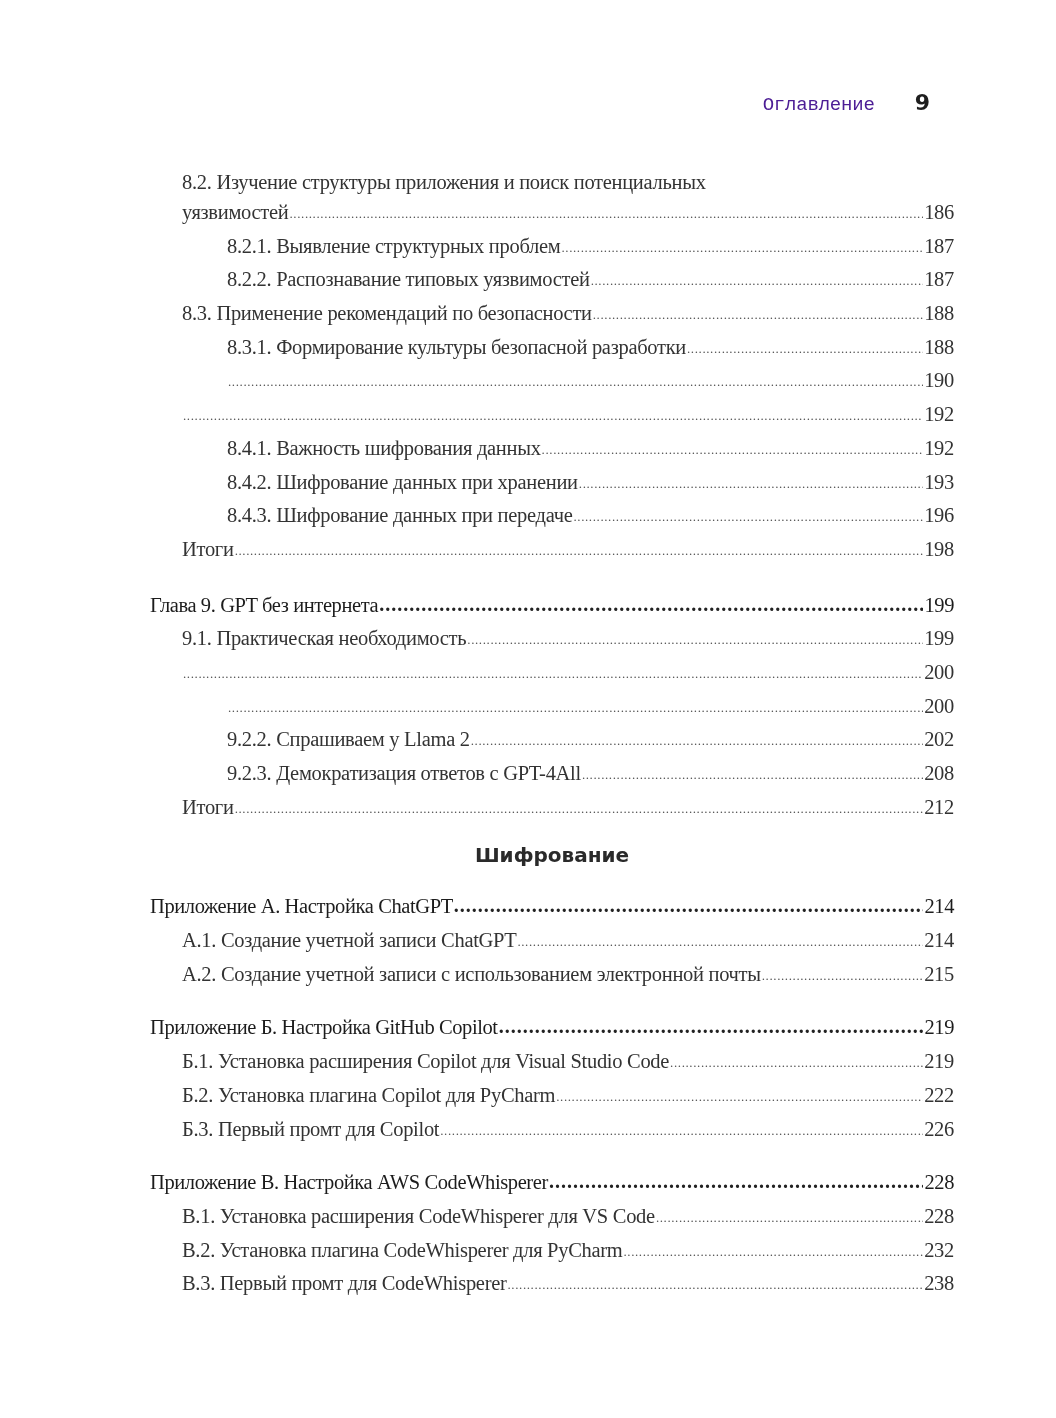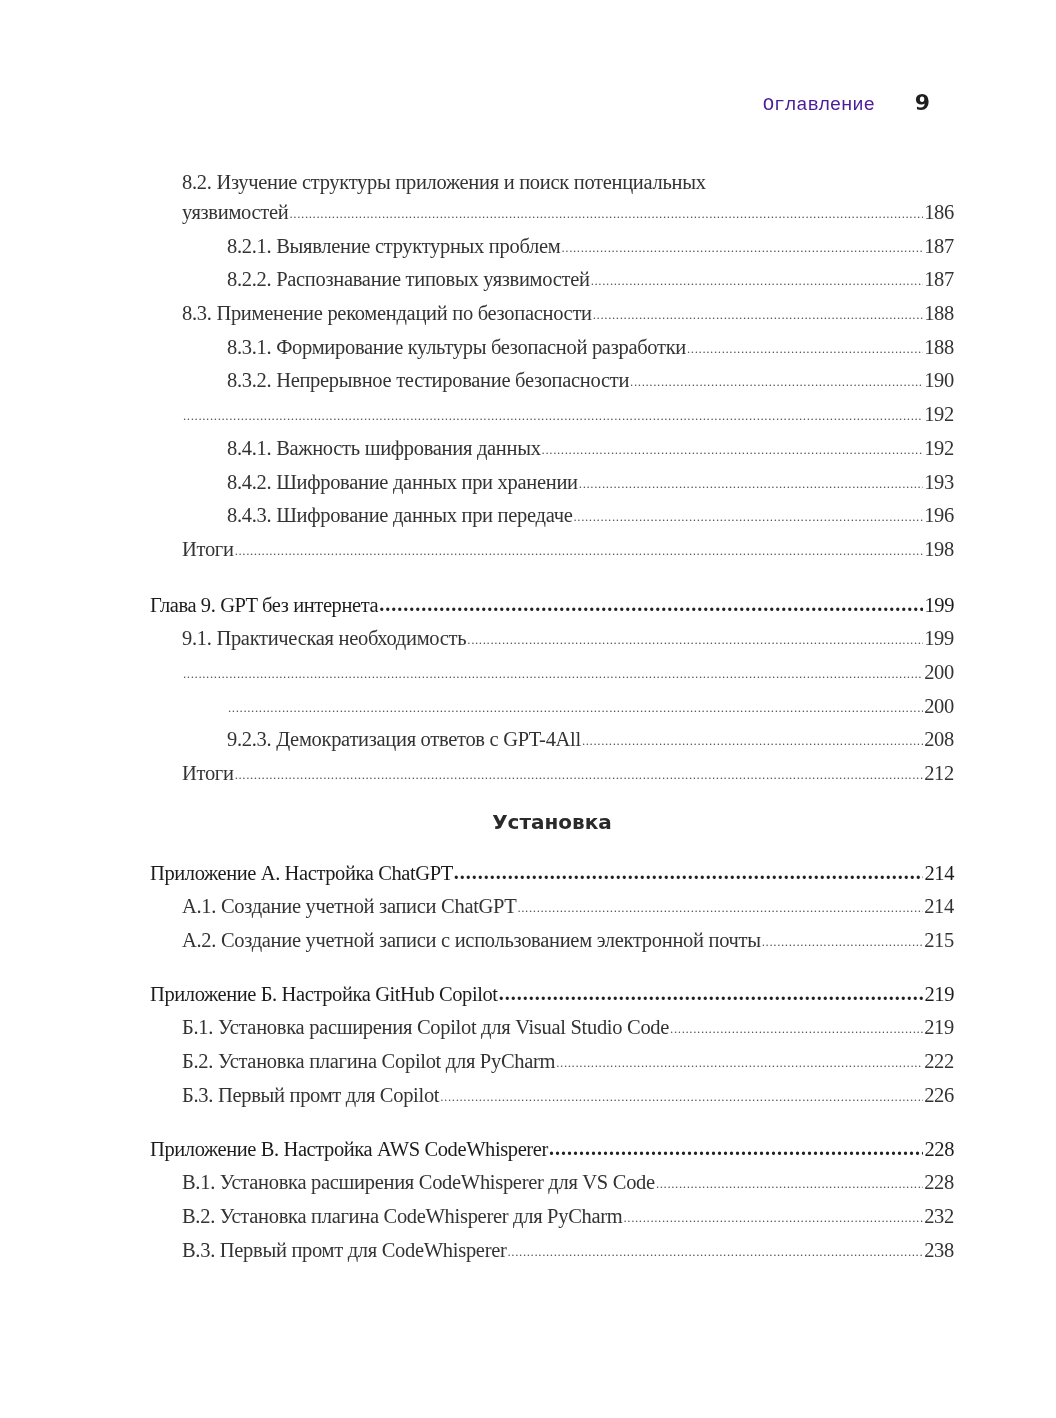--- a/index.html
+++ b/index.html
@@ -90,21 +90,20 @@
       <span class="title">8.3. Применение рекомендаций по безопасности</span>
       <span class="leader"></span>
       <span class="page">188</span>
     </div>
     <div class="entry lvl2">
       <span class="title">8.3.1. Формирование культуры безопасной разработки</span>
       <span class="leader"></span>
       <span class="page">188</span>
     </div>
     <div class="entry lvl2">
-      <span class="title">8.3.2. Непрерывное тестирование безопасности</span>
       <span class="leader"></span>
       <span class="page">190</span>
     </div>
     <div class="entry lvl1">
       <span class="leader"></span>
       <span class="page">192</span>
     </div>
     <div class="entry lvl2">
       <span class="title">8.4.1. Важность шифрования данных</span>
       <span class="leader"></span>
@@ -142,32 +141,37 @@
     </div>
     <div class="entry lvl1">
       <span class="leader"></span>
       <span class="page">200</span>
     </div>
     <div class="entry lvl2">
       <span class="leader"></span>
       <span class="page">200</span>
     </div>
     <div class="entry lvl2">
+      <span class="title">9.2.2. Спрашиваем у Llama 2</span>
+      <span class="leader"></span>
+      <span class="page">202</span>
+    </div>
+    <div class="entry lvl2">
       <span class="title">9.2.3. Демократизация ответов с GPT-4All</span>
       <span class="leader"></span>
       <span class="page">208</span>
     </div>
     <div class="entry lvl1">
       <span class="title">Итоги</span>
       <span class="leader"></span>
       <span class="page">212</span>
     </div>
   </div>
 
-  <div class="appendix-heading">Установка</div>
+  <div class="appendix-heading">Шифрование</div>
 
   <div>
     <div class="entry chapter">
       <span class="title">Приложение А. Настройка ChatGPT</span>
       <span class="leader"></span>
       <span class="page">214</span>
     </div>
     <div class="entry lvl1">
       <span class="title">А.1. Создание учетной записи ChatGPT</span>
       <span class="leader"></span>

